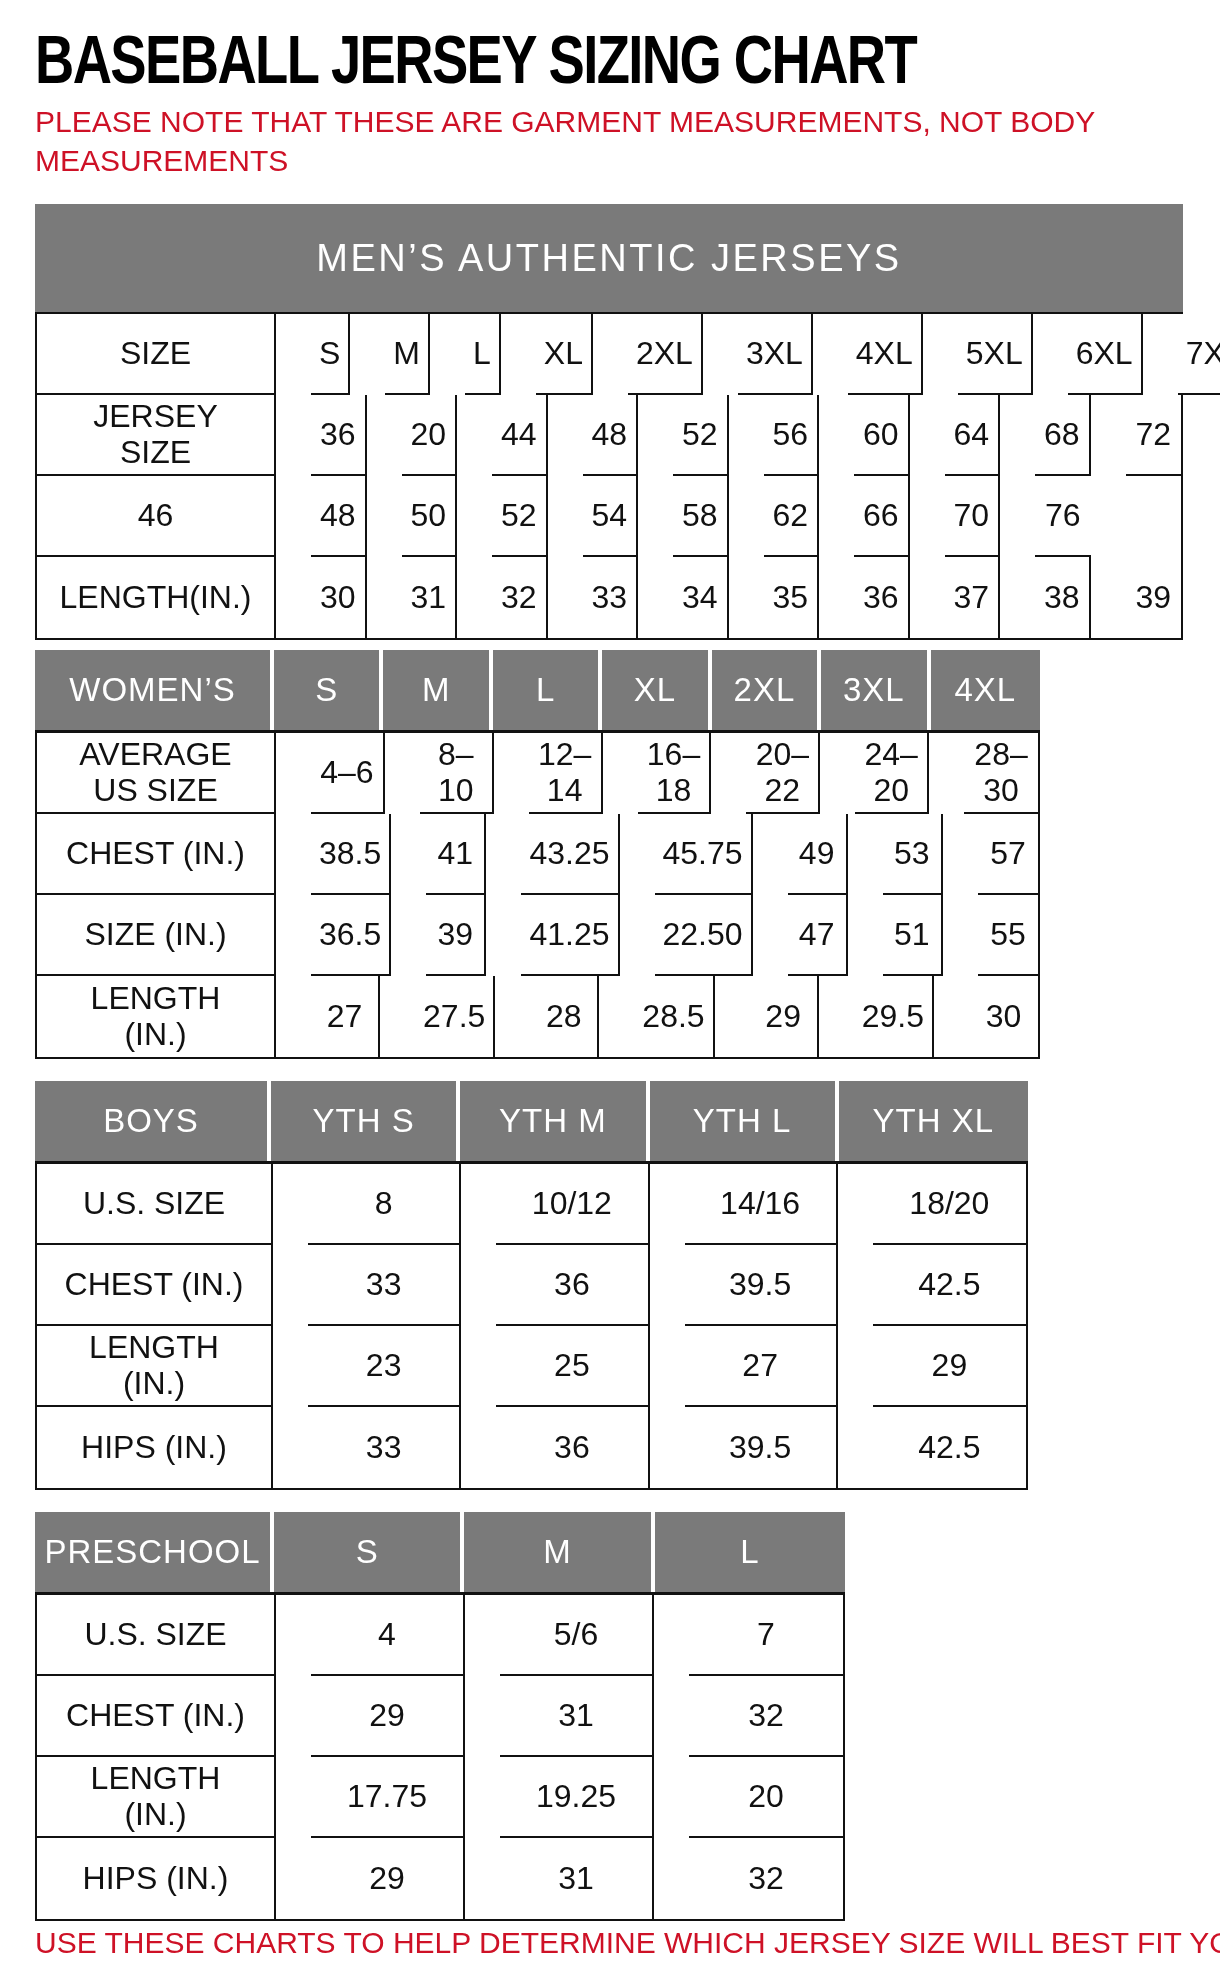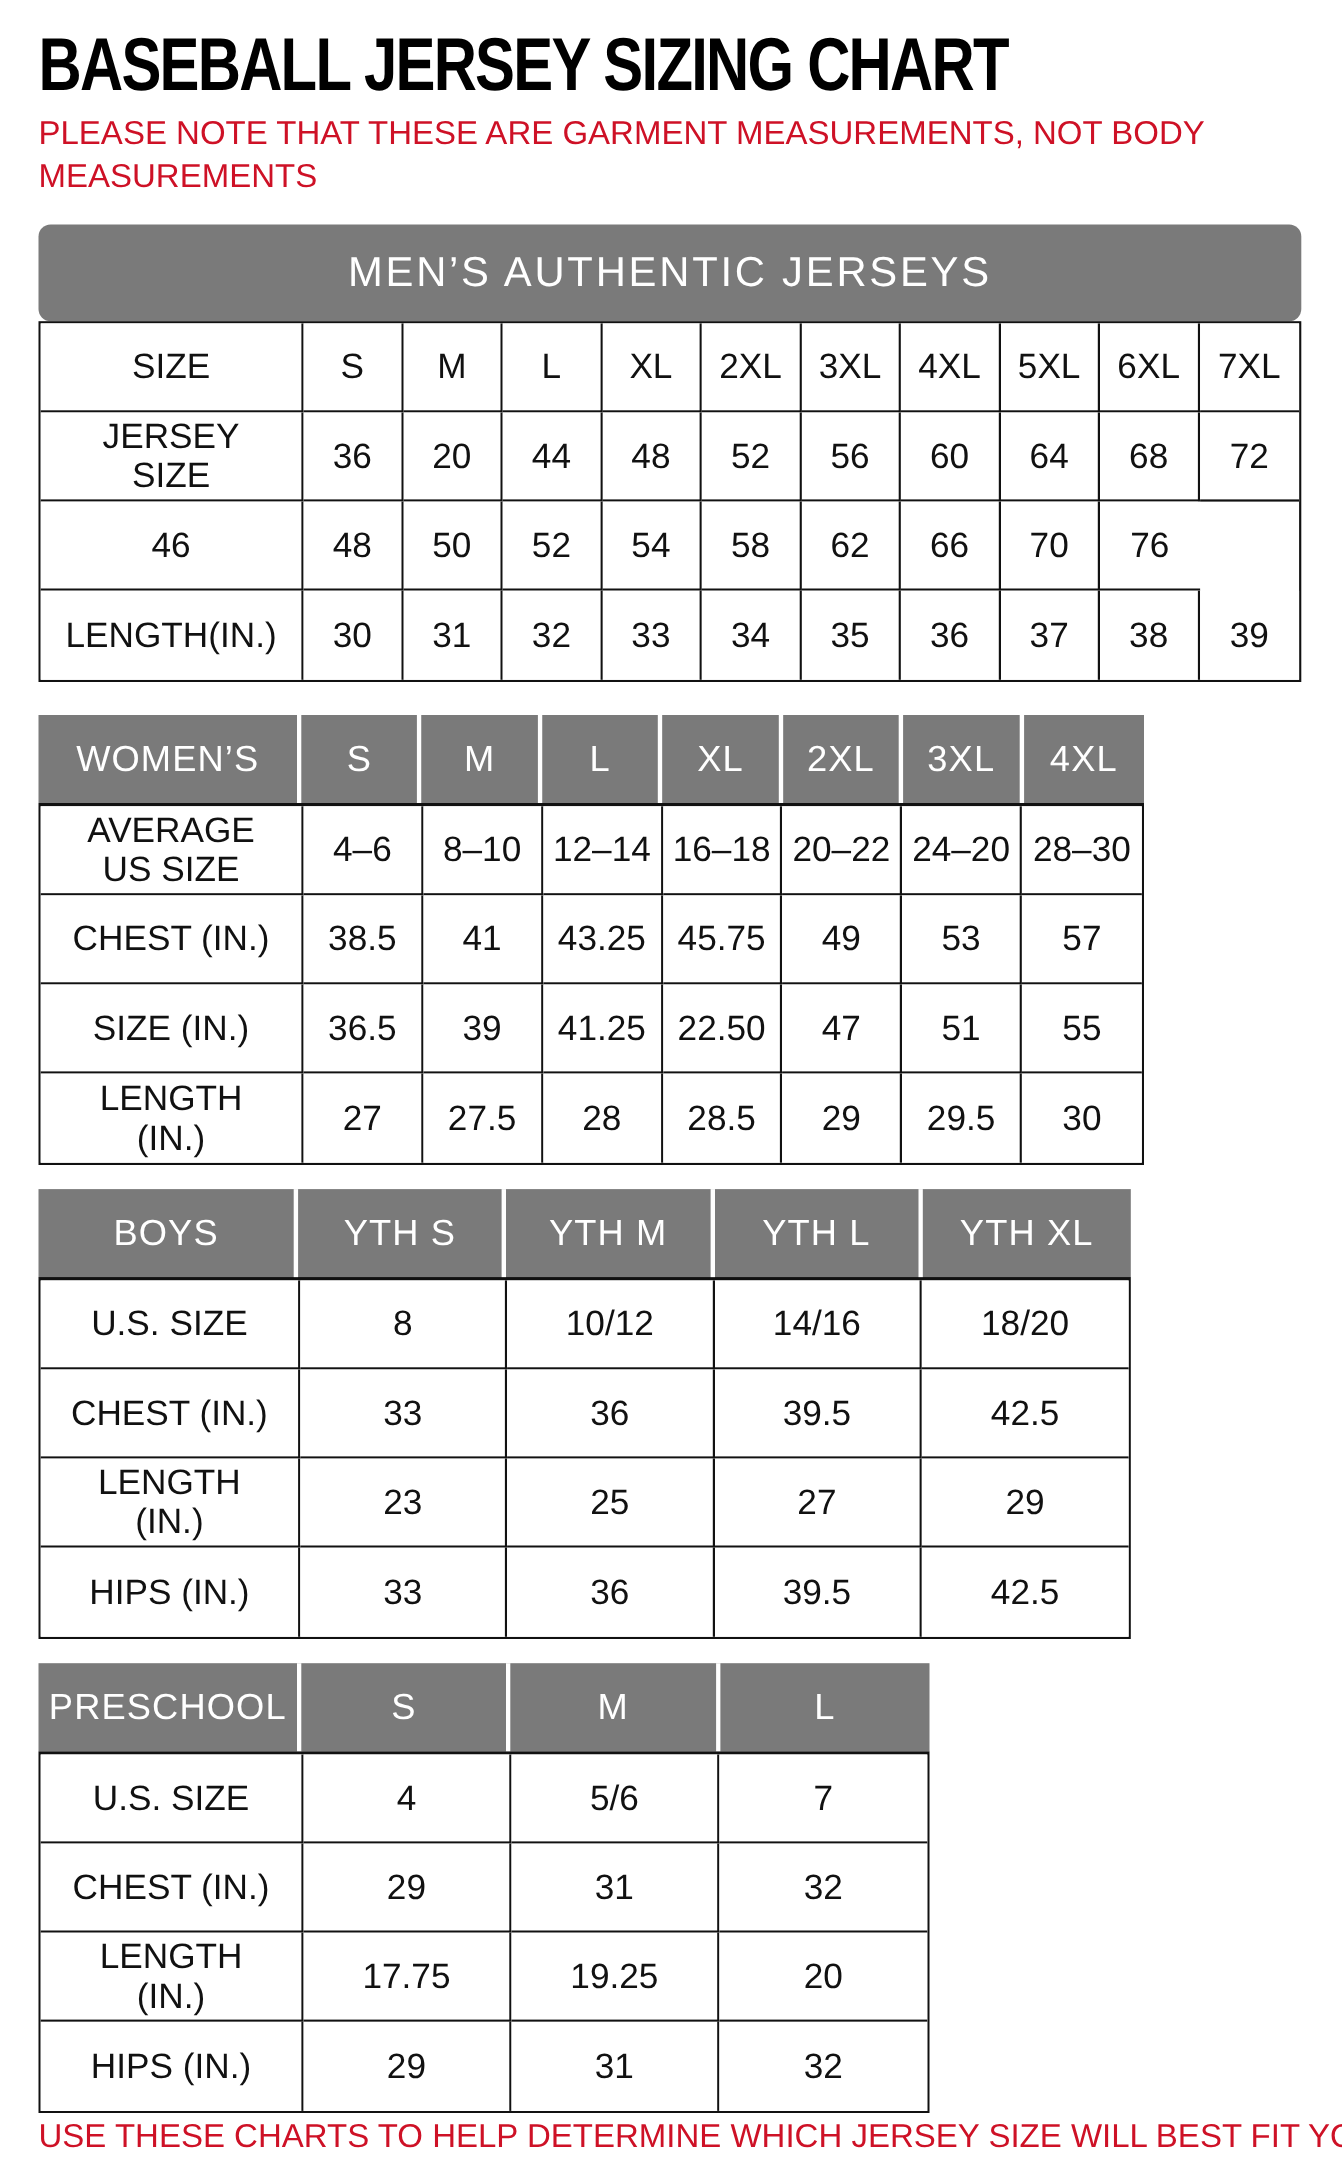--- a/index.html
+++ b/index.html
@@ -20,34 +20,34 @@
     position:absolute;left:35px;top:1926px;width:1185px;white-space:nowrap;
     font-size:30px;color:#ce1126;
   }
   .tbl{position:absolute;left:35px;}
   #t-men  {top:204px;width:1148px;--cols:239px repeat(10,1fr);}
   #t-women{top:650px;width:1005px;--cols:239px repeat(7,1fr);}
   #t-boys {top:1081px;width:993px;--cols:236px repeat(4,1fr);}
   #t-pre  {top:1512px;width:810px;--cols:239px repeat(3,1fr);}
 
   .band{
-    height:88px;background:#7a7a7a;color:#fff;
+    height:108px;background:#7a7a7a;color:#fff;
     display:flex;align-items:center;justify-content:center;
-    font-size:38px;letter-spacing:2.5px;border-radius:11px;
+    font-size:38px;letter-spacing:2.5px;
   }
   .hdr{display:grid;grid-template-columns:var(--cols);height:80px;}
   .hdr-cell{
     background:#7a7a7a;color:#fff;display:flex;align-items:center;justify-content:center;
     font-size:33px;letter-spacing:1px;border-right:4px solid #fff;text-align:center;
   }
   .hdr-cell:last-child{border-right:none;}
 
   .tbody{border:2px solid #111;border-top:3px solid #111;}
   #t-men .tbody{border-top:2px solid #111;}
-  .trow{display:grid;grid-template-columns:var(--cols);grid-auto-rows:minmax(81px,auto);}
+  .trow{display:grid;grid-template-columns:var(--cols);grid-auto-rows:minmax(81px,auto);gap:35px;}
   .tcell{
     display:flex;align-items:center;justify-content:center;text-align:center;
     font-size:32px;line-height:1.12;background:#fff;padding:0 8px;
     border-right:2px solid #111;border-bottom:2px solid #111;
   }
   .tcell.lab{padding:0 26px;}
   .trow .tcell:last-child{border-right:none;}
   .trow:last-child .tcell{border-bottom:none;}
 </style>
 </head>

